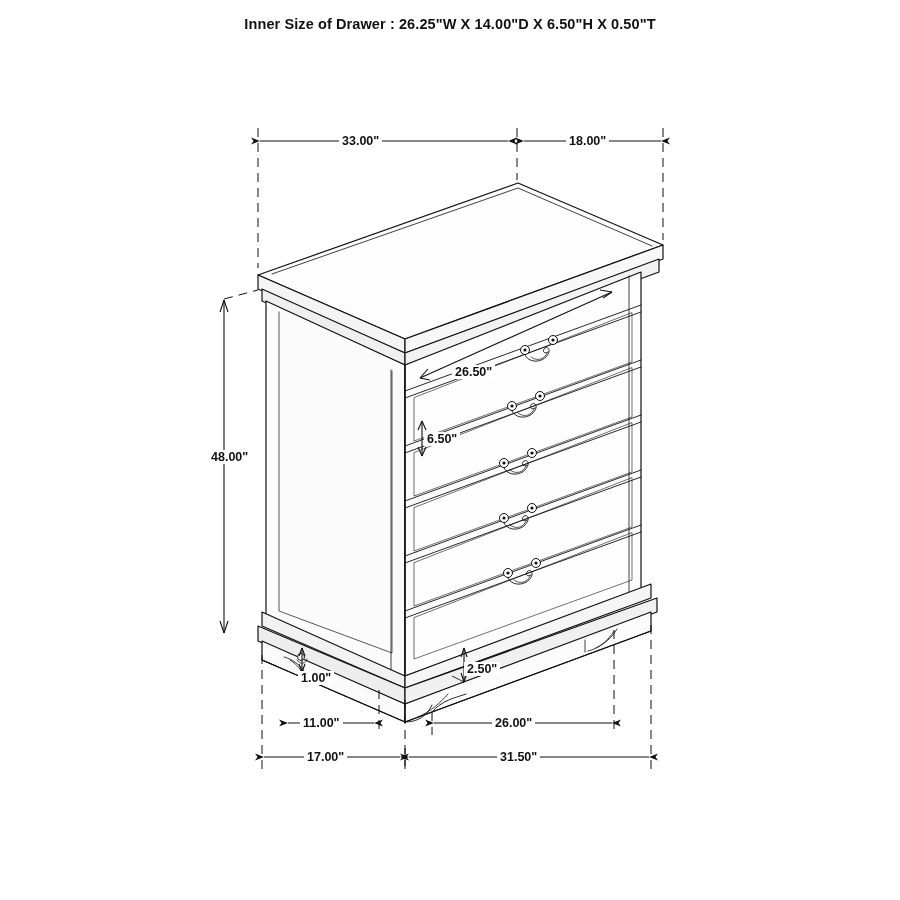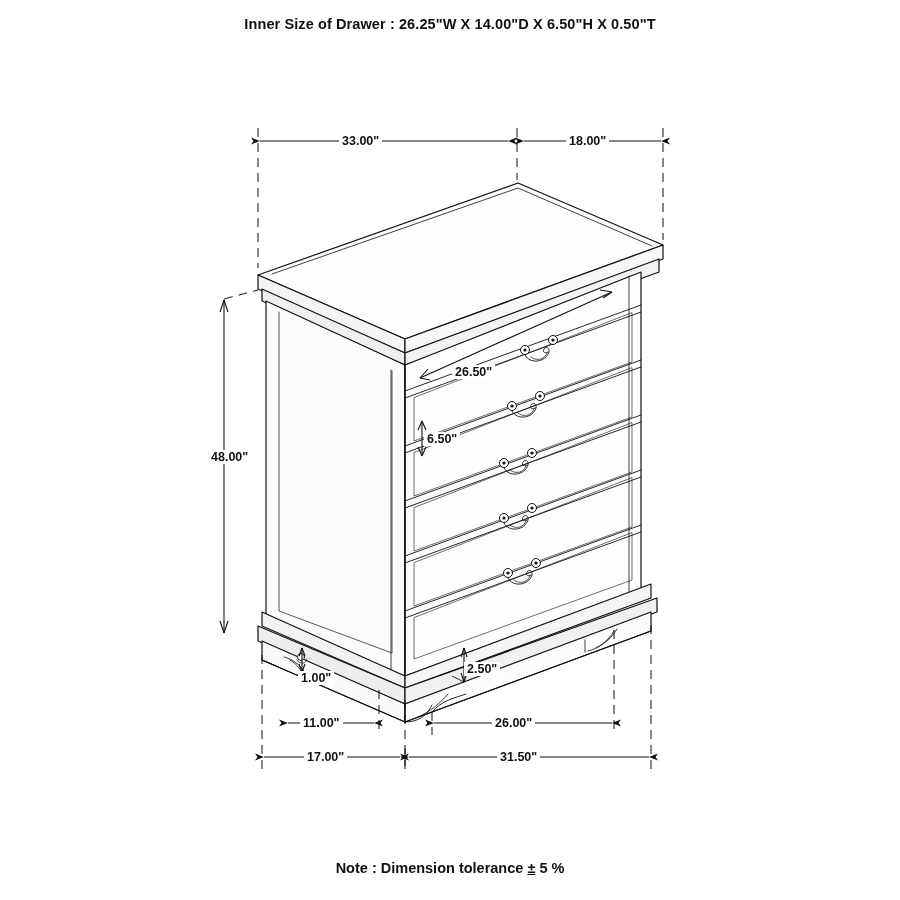--- a/index.html
+++ b/index.html
@@ -263,17 +263,14 @@
   <div class="dimlabel" style="left:208px; top:450px;">48.00"</div>
   <div class="dimlabel" style="left:452px; top:365px;">26.50"</div>
   <div class="dimlabel" style="left:424px; top:432px;">6.50"</div>
   <div class="dimlabel" style="left:298px; top:671px;">1.00"</div>
   <div class="dimlabel" style="left:464px; top:662px;">2.50"</div>
   <div class="dimlabel" style="left:300px; top:716px;">11.00"</div>
   <div class="dimlabel" style="left:492px; top:716px;">26.00"</div>
   <div class="dimlabel" style="left:304px; top:750px;">17.00"</div>
   <div class="dimlabel" style="left:497px; top:750px;">31.50"</div>
 
-  <div class="note">
-    <span>Note : Dimension tolerance </span><span class="pm">±</span><span> 5 %</span>
-  </div>
 
 </div>
 
 </body></html>

